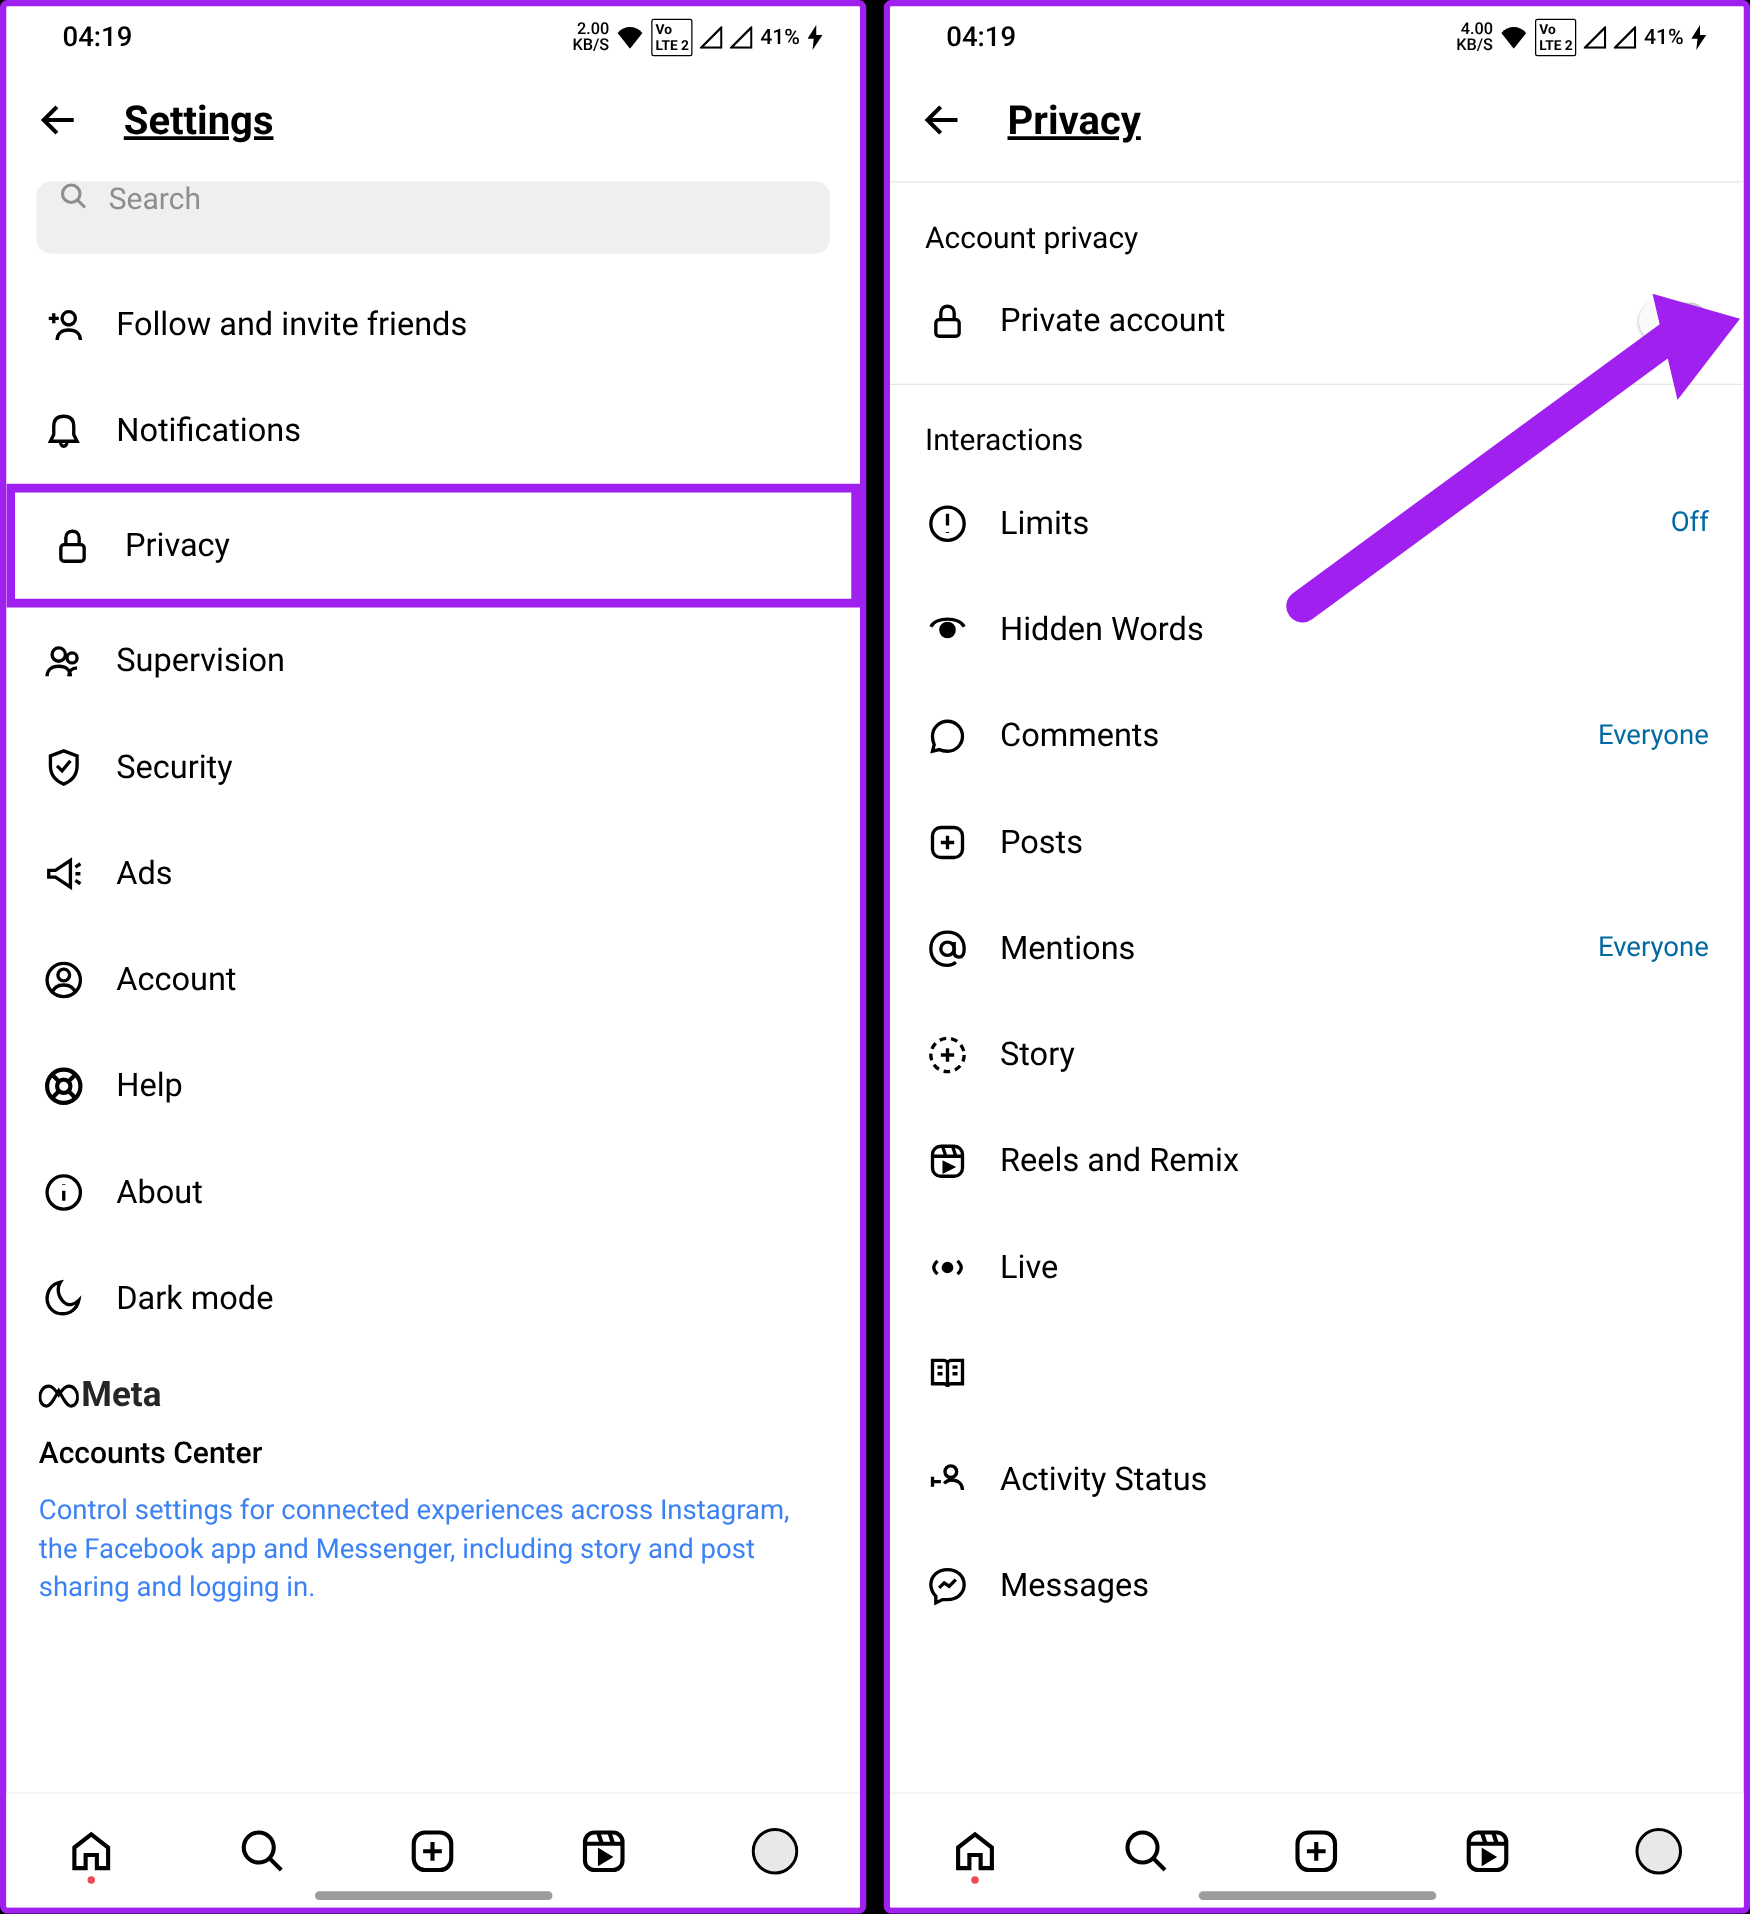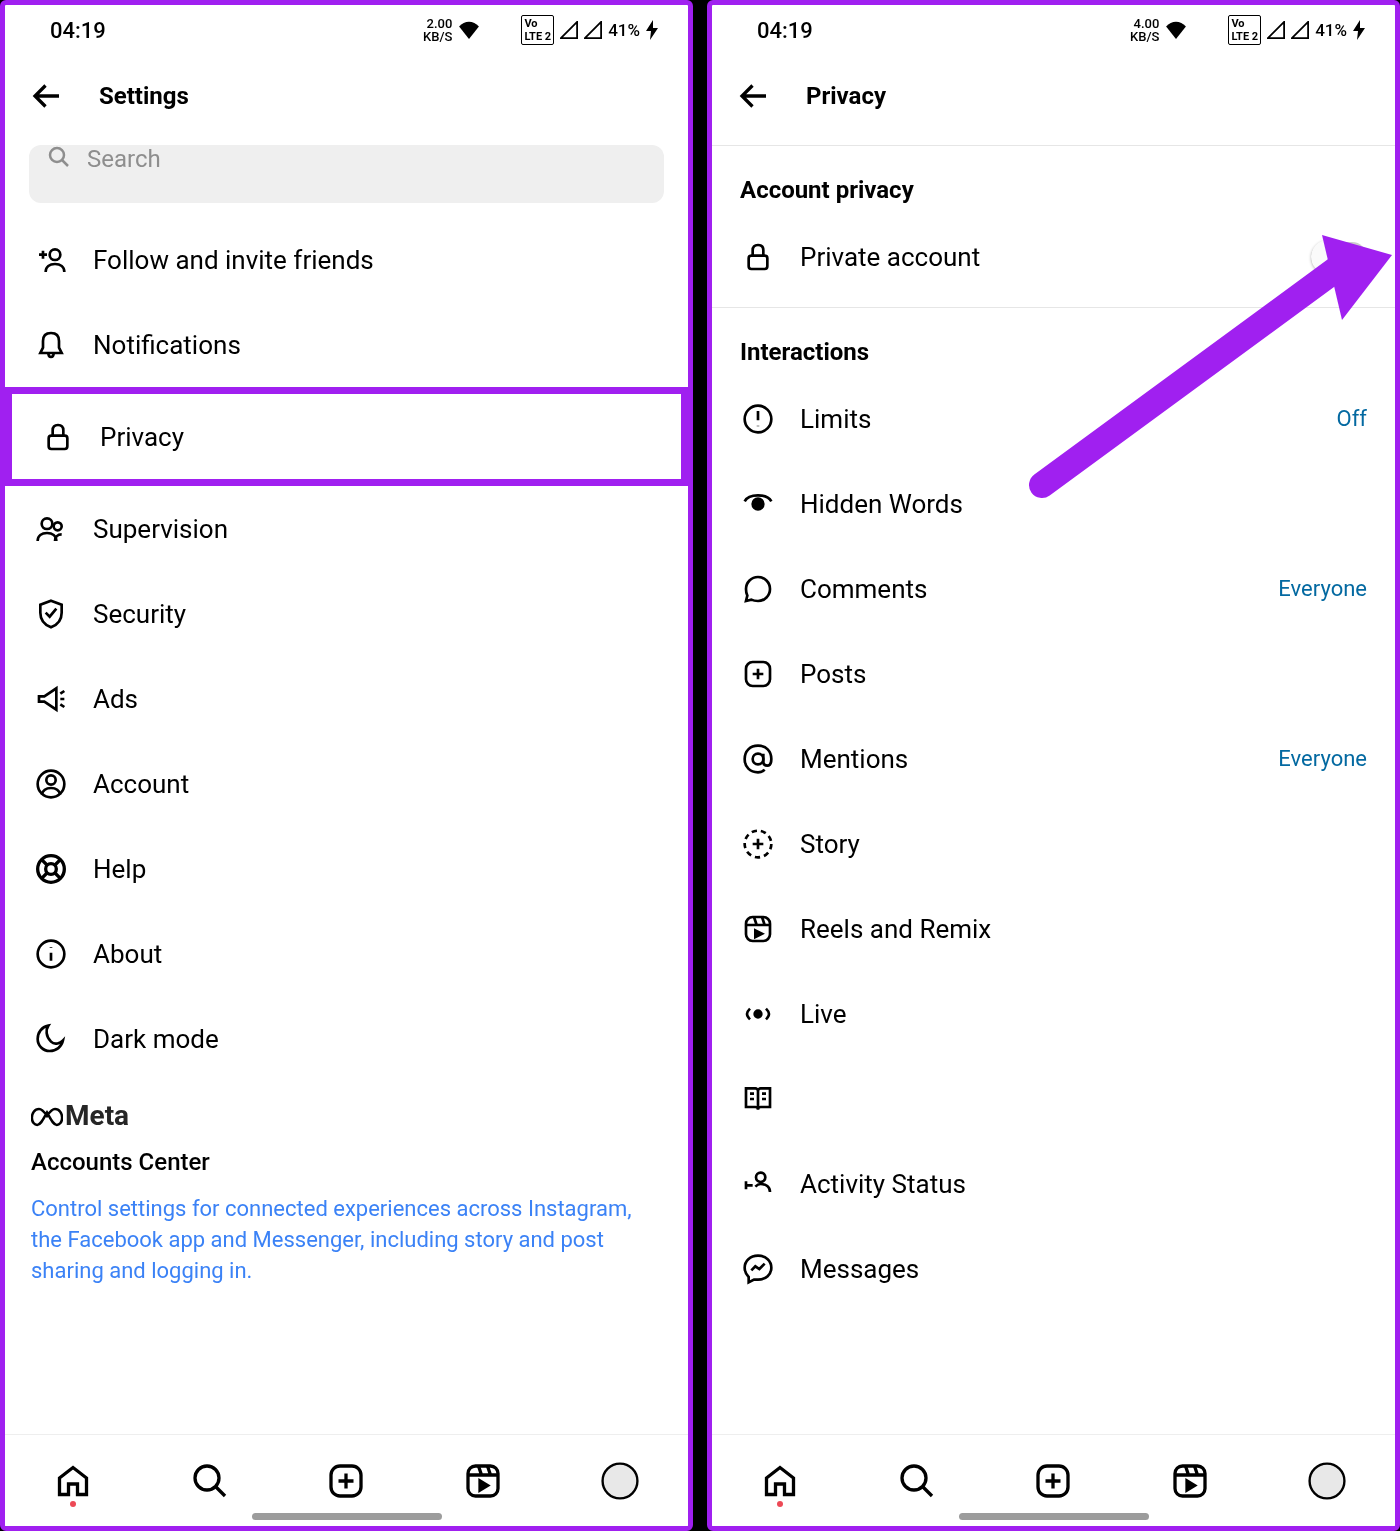--- a/index.html
+++ b/index.html
@@ -33,43 +33,43 @@
     font-weight: 500;
     color: #000;
   }
   .status-right {
     display: flex;
     align-items: center;
     gap: 6px;
     font-size: 17px;
   }
   .status-right .kbs { font-size: 13px; line-height: 1; text-align: right; }
-  .status-right .lte { font-size: 11px; border: 1.5px solid #000; padding: 1px 2px; border-radius: 2px; font-weight: bold; margin-left: 35px; }
+  .status-right .lte { font-size: 11px; border: 1.5px solid #000; padding: 1px 2px; border-radius: 2px; font-weight: bold; }
   .header {
     height: 82px;
     display: flex;
     align-items: center;
     padding: 0 24px;
     gap: 34px;
   }
-  .header-title { font-size: 24px; font-weight: 700; }
+  .header-title { font-size: 32px; font-weight: 700; text-decoration: underline; }
   .search-box {
     margin: 8px 24px 14px;
     background: #efefef;
     border-radius: 12px;
     height: 58px;
     display: flex;
     padding: 0 18px;
     gap: 16px;
     color: #8e8e8e;
     font-size: 24px;
   }
   .section-header {
     font-size: 24px;
-    font-weight: 700;
+    font-weight: 400;
     color: #000;
     padding: 22px 28px 10px;
   }
   .row {
     display: flex;
     align-items: center;
     padding: 0 28px;
     height: 85px;
     gap: 24px;
     font-size: 26px;

